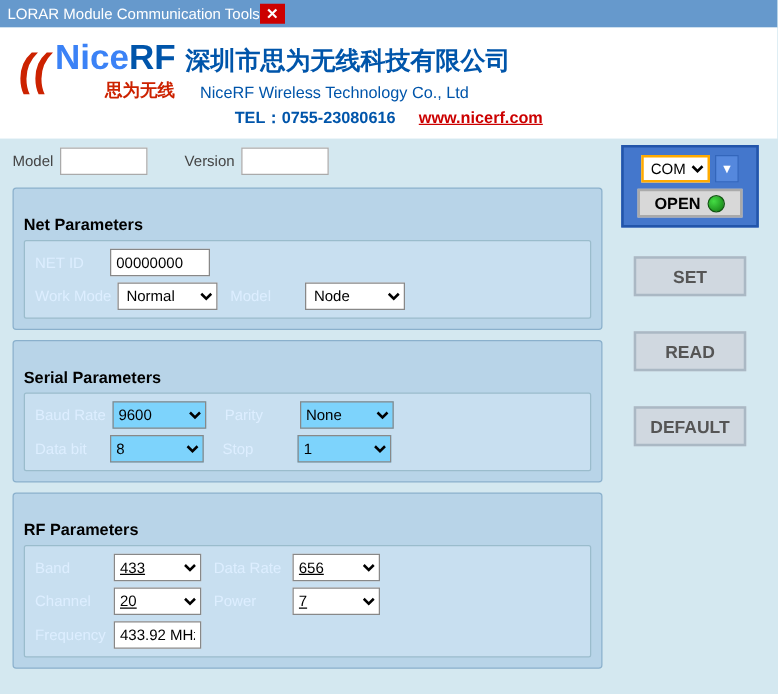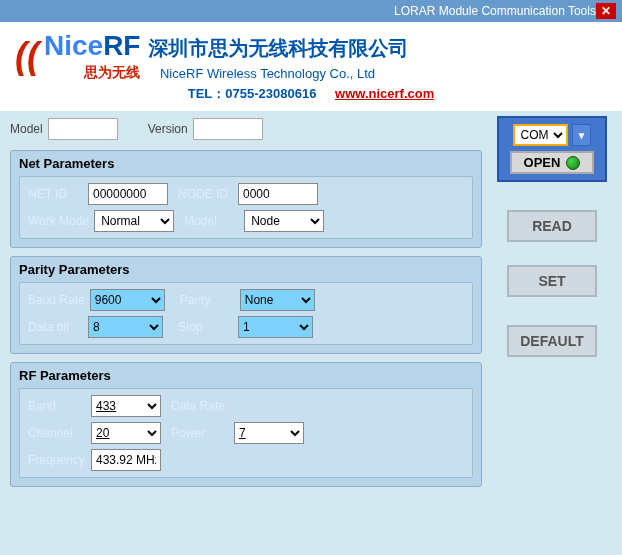--- a/index.html
+++ b/index.html
@@ -12,21 +12,21 @@
       font-size: 13px;
     }
 
     
     .title-bar {
       background: #6699cc;
       color: white;
       padding: 3px 6px;
       font-size: 12px;
       display: flex;
-      justify-content: flex-end;
+      justify-content: flex-start;
       align-items: center;
     }
     .title-bar-close {
       background: #cc0000;
       color: white;
       border: none;
       padding: 1px 5px;
       cursor: pointer;
       font-weight: bold;
       font-size: 12px;
@@ -129,21 +129,21 @@
       align-items: center;
       padding-top: 0px;
     }
 
     
     .section-box {
       background: #b8d4e8;
       border: 1px solid #8ab0cc;
       border-radius: 3px;
       margin-bottom: 8px;
-      padding: 5px 8px 8px 8px;
+      padding: 21px 8px 8px 8px;
       position: relative;
     }
     .section-title {
       font-weight: bold;
       font-size: 13px;
       color: #000;
       margin-bottom: 5px;
     }
 
     
@@ -369,24 +369,20 @@
     </div>
 
     <div class="section-box">
       <div class="section-title">Net Parameters</div>
       <div class="section-inner">
         <div style="display:flex; gap:10px; margin-bottom:5px;">
           <div class="net-field">
             <span class="net-label">NET ID</span>
             <input class="net-input" type="text" value="00000000" style="">
           </div>
-          <div class="net-field">
-            <span class="net-label">NODE ID</span>
-            <input class="net-input" type="text" value="0000" style="">
-          </div>
         </div>
         <div style="display:flex; gap:10px;">
           <div class="net-field">
             <span class="net-label">Work Mode</span>
             <select class="net-select">
               <option>Normal</option>
               <option>Transparent</option>
               <option>Fixed</option>
             </select>
           </div>
@@ -396,21 +392,21 @@
               <option>Node</option>
               <option>Master</option>
               <option>Slave</option>
             </select>
           </div>
         </div>
       </div>
     </div>
 
     <div class="section-box">
-      <div class="section-title">Parity Parameters</div>
+      <div class="section-title">Serial Parameters</div>
       <div class="section-inner">
         <div style="display:flex; gap:15px; margin-bottom:5px;">
           <div class="serial-field">
             <span class="serial-label">Baud Rate</span>
             <select class="serial-select">
               <option>1200</option>
               <option>2400</option>
               <option>4800</option>
               <option selected="">9600</option>
               <option>19200</option>
@@ -458,20 +454,28 @@
             <span class="rf-label">Band</span>
             <select class="rf-select">
               <option selected="">433</option>
               <option>470</option>
               <option>868</option>
               <option>915</option>
             </select>
           </div>
           <div class="rf-field">
             <span class="rf-label">Data Rate</span>
+            <select class="rf-select">
+              <option selected="">656</option>
+              <option>1312</option>
+              <option>2625</option>
+              <option>5250</option>
+              <option>10500</option>
+              <option>21000</option>
+            </select>
           </div>
         </div>
         <div style="display:flex; gap:10px; margin-bottom:5px;">
           <div class="rf-field">
             <span class="rf-label">Channel</span>
             <select class="rf-select">
               <option>1</option>
               <option>2</option>
               <option>5</option>
               <option>10</option>
@@ -515,21 +519,21 @@
           <option>COM4</option>
         </select>
         <button class="com-arrow">▼</button>
       </div>
       <button class="open-btn">
         <span>OPEN</span>
         <span class="led-indicator"></span>
       </button>
     </div>
 
+    <button class="action-btn" style="margin-top:15px;">SET</button>
+
     <button class="action-btn" style="margin-top:20px;">READ</button>
 
-    <button class="action-btn" style="margin-top:15px;">SET</button>
-
     <button class="action-btn" style="margin-top:20px;">DEFAULT</button>
 
   </div>
 
 </div>
 
 </body></html>

